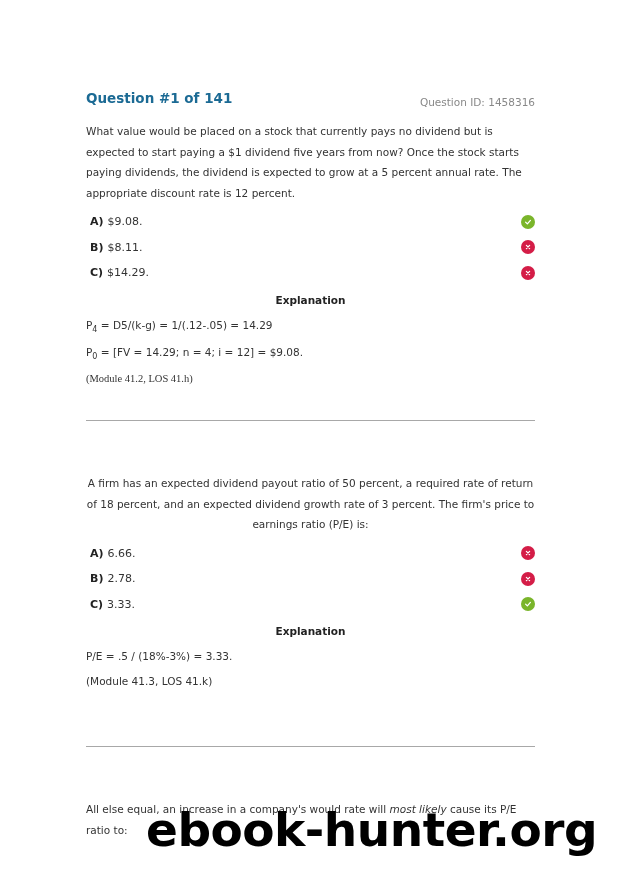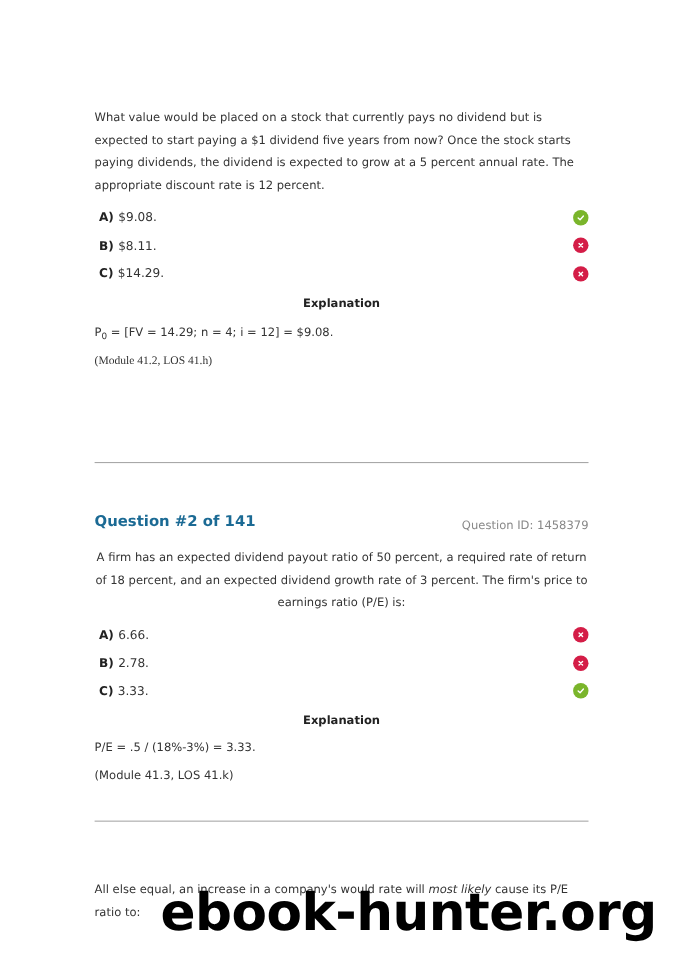--- a/index.html
+++ b/index.html
@@ -121,20 +121,24 @@
       white-space: nowrap;
       line-height: 1;
     }
   </style>
 </head>
 <body>
 
 <div class="page">
 
   <div class="question" style="top:90px;">
+    <div class="q-header">
+      <div class="q-title">Question #1 of 141</div>
+      <div class="q-id">Question ID: 1458316</div>
+    </div>
     <div class="q-text" style="margin-top:7px;">What value would be placed on a stock that currently pays no dividend but is expected to start paying a $1 dividend five years from now? Once the stock starts paying dividends, the dividend is expected to grow at a 5 percent annual rate. The appropriate discount rate is 12 percent.</div>
     <div class="answers">
       <div class="answer">
         <span class="letter">A)</span>
         <span>$9.08.</span>
         <span class="status-icon correct">
           <svg viewBox="0 0 10 10">
               <path d="M2 5.2 L4.2 7.3 L8 3" stroke="#fff" stroke-width="1.6" fill="none" stroke-linecap="round" stroke-linejoin="round"></path>
             </svg>
         </span>
@@ -152,35 +156,34 @@
         <span class="letter">C)</span>
         <span>$14.29.</span>
         <span class="status-icon wrong">
           <svg viewBox="0 0 10 10">
               <path d="M3 3 L7 7 M7 3 L3 7" stroke="#fff" stroke-width="1.6" fill="none" stroke-linecap="round"></path>
             </svg>
         </span>
       </div>
     </div>
     <div class="expl-title">Explanation</div>
+    <div class="expl-line" style="margin-top:12px;">
+      <span>P</span><sub>4</sub><span> = D5/(k-g) = 1/(.12-.05) = 14.29</span>
+    </div>
     <div class="expl-line" style="margin-top:13px;">
       <span>P</span><sub>0</sub><span> = [FV = 14.29; n = 4; i = 12] = $9.08.</span>
     </div>
     <div class="expl-line" style="margin-top:13px;font-family:Liberation Serif, serif;">
       <span>(Module 41.2, LOS 41.h)</span>
     </div>
   </div>
 
   <div class="divider" style="top:420px;"></div>
 
   <div class="question" style="top:466px;">
-    <div class="q-header">
-      <div class="q-title">Question #2 of 141</div>
-      <div class="q-id">Question ID: 1458379</div>
-    </div>
     <div class="q-text" style="margin-top:7px;text-align:center;">A firm has an expected dividend payout ratio of 50 percent, a required rate of return of 18 percent, and an expected dividend growth rate of 3 percent. The firm's price to earnings ratio (P/E) is:</div>
     <div class="answers">
       <div class="answer">
         <span class="letter">A)</span>
         <span>6.66.</span>
         <span class="status-icon wrong">
           <svg viewBox="0 0 10 10">
               <path d="M3 3 L7 7 M7 3 L3 7" stroke="#fff" stroke-width="1.6" fill="none" stroke-linecap="round"></path>
             </svg>
         </span>

